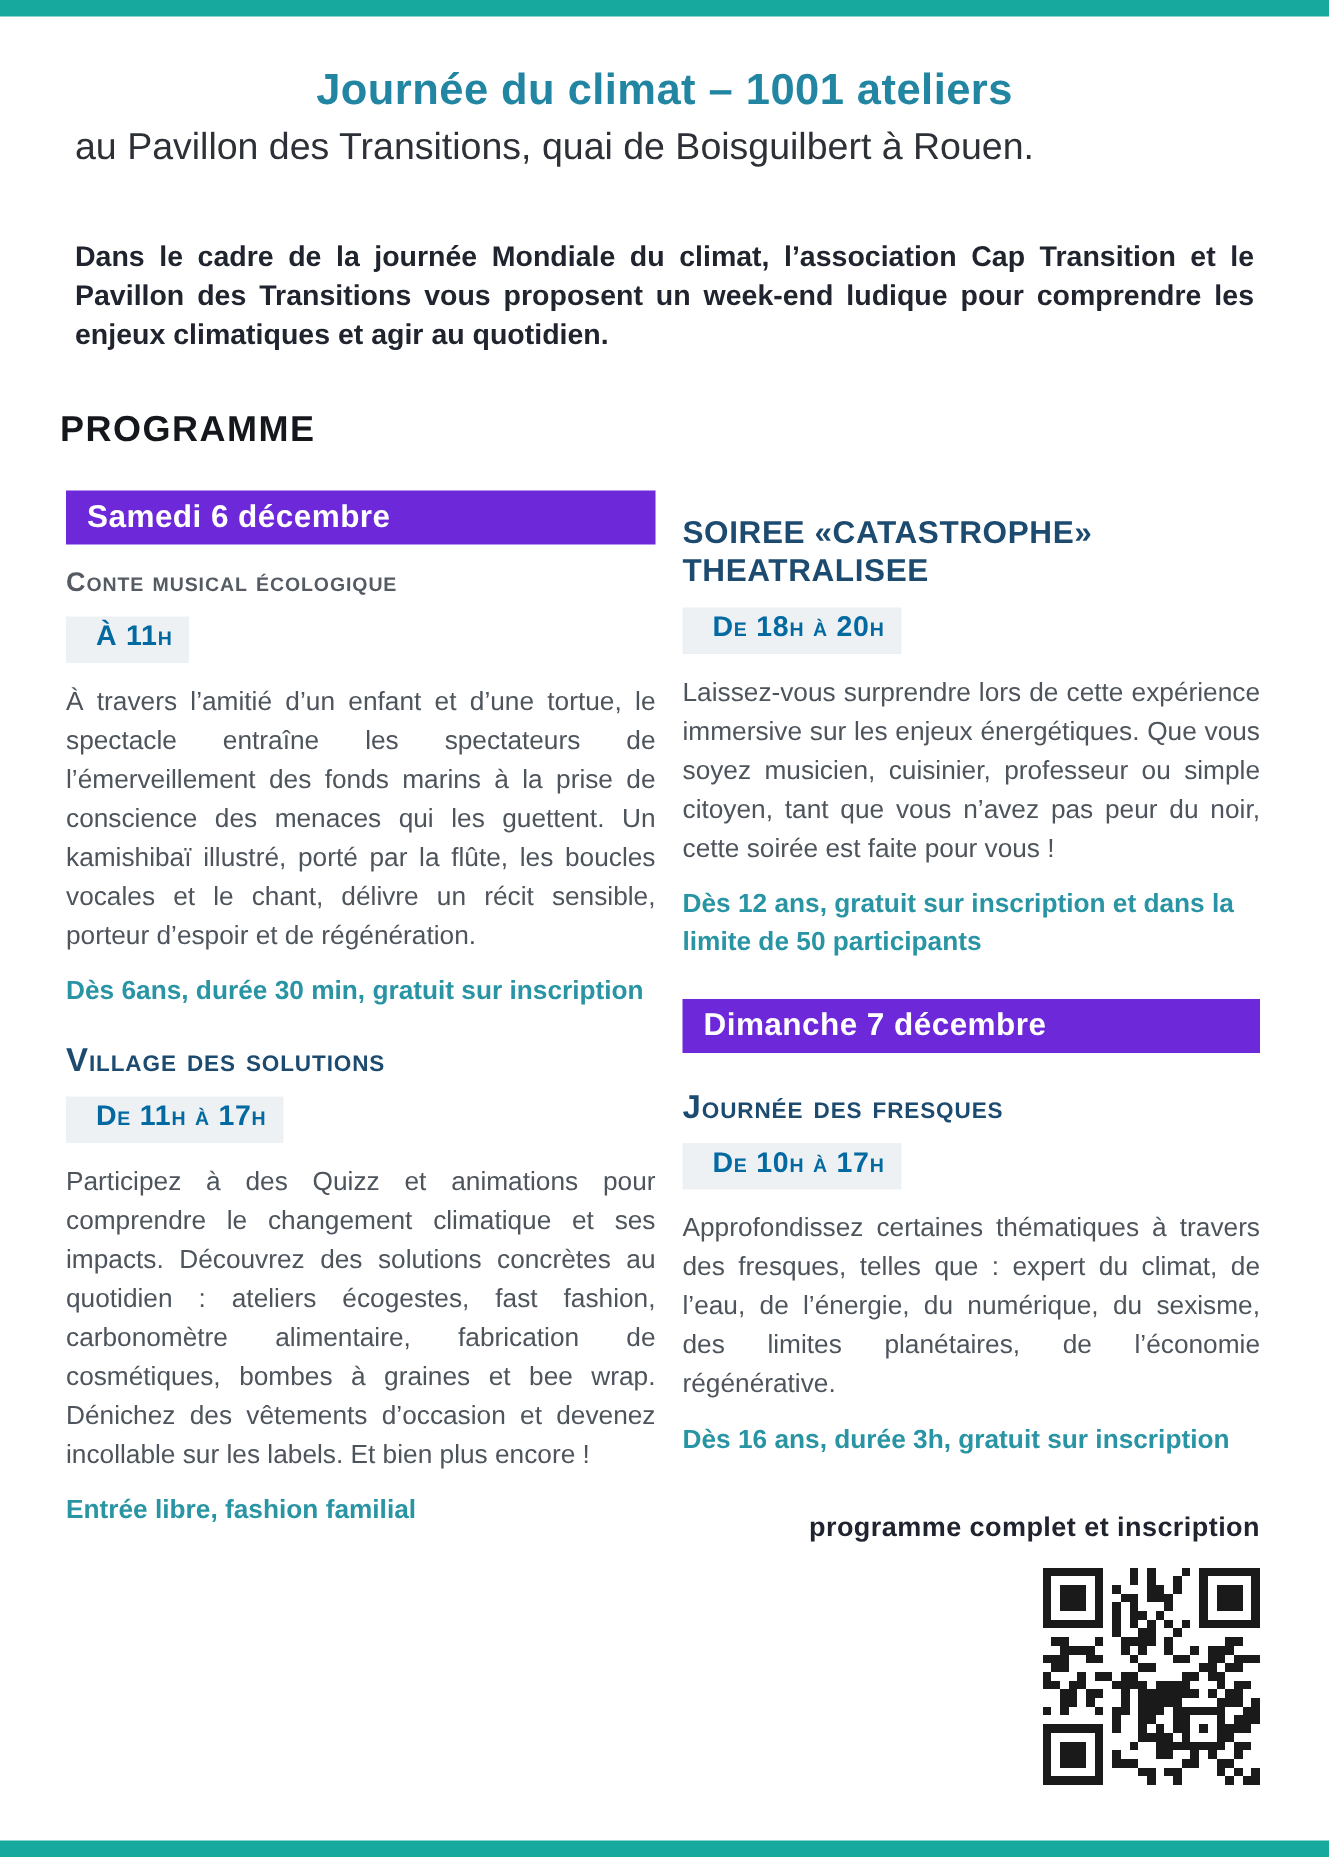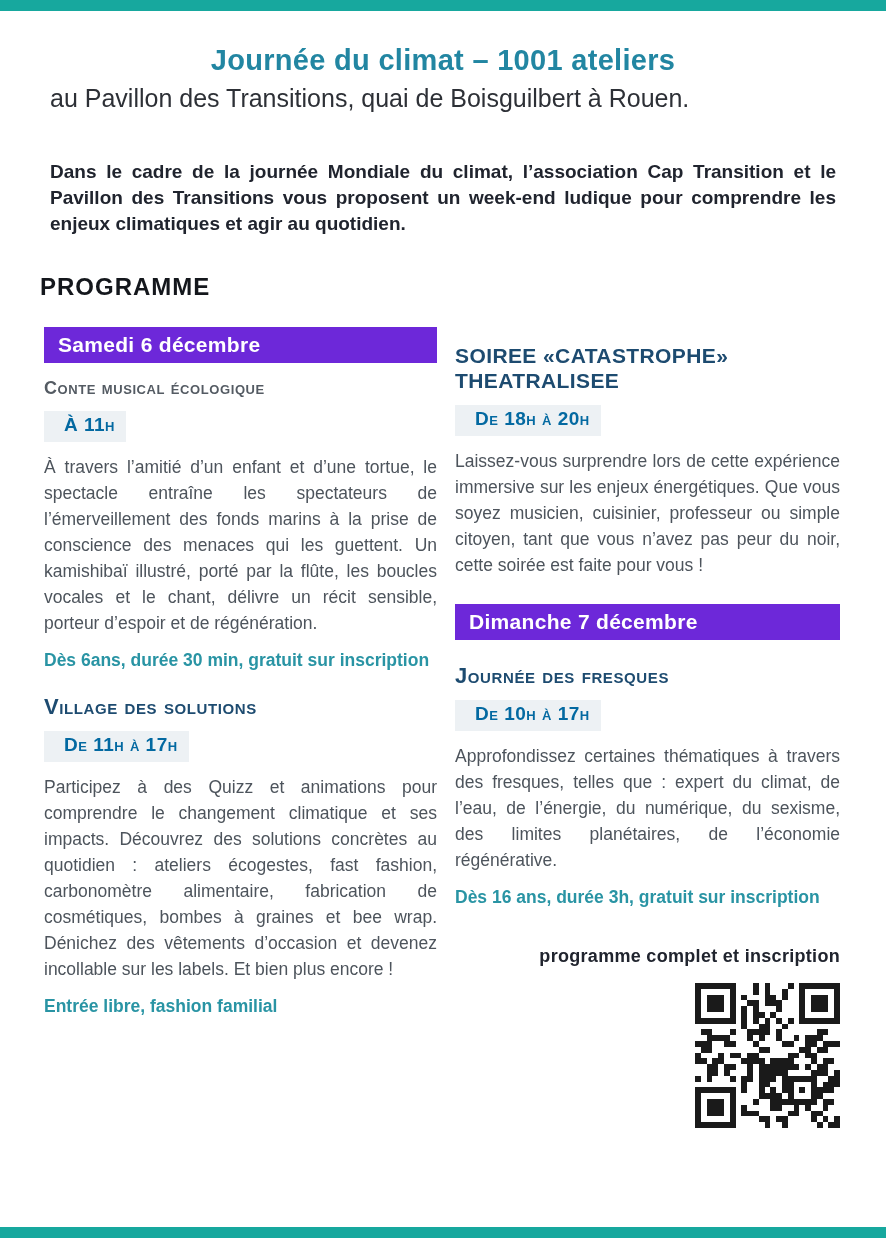--- a/index.html
+++ b/index.html
@@ -116,20 +116,21 @@
         <div class="event-note">Entrée libre, fashion familial</div>
       </div>
     </div>
 
     <div class="col-right">
 
       <div>
         <div class="event-title caps first">SOIREE «CATASTROPHE» THEATRALISEE</div>
         <div><span class="time-badge">De 18h à 20h</span></div>
         <p class="event-body">Laissez-vous surprendre lors de cette expérience immersive sur les enjeux énergétiques. Que vous soyez musicien, cuisinier, professeur ou simple citoyen, tant que vous n’avez pas peur du noir, cette soirée est faite pour vous !</p>
+        <div class="event-note">Dès 12 ans, gratuit sur inscription et dans la limite de 50 participants</div>
       </div>
 
       <div class="day-banner">Dimanche 7 décembre</div>
 
       <div>
         <div class="event-title">Journée des fresques</div>
         <div><span class="time-badge">De 10h à 17h</span></div>
         <p class="event-body">Approfondissez certaines thématiques à travers des fresques, telles que : expert du climat, de l’eau, de l’énergie, du numérique, du sexisme, des limites planétaires, de l’économie régénérative.</p>
         <div class="event-note">Dès 16 ans, durée 3h, gratuit sur inscription</div>
       </div>

